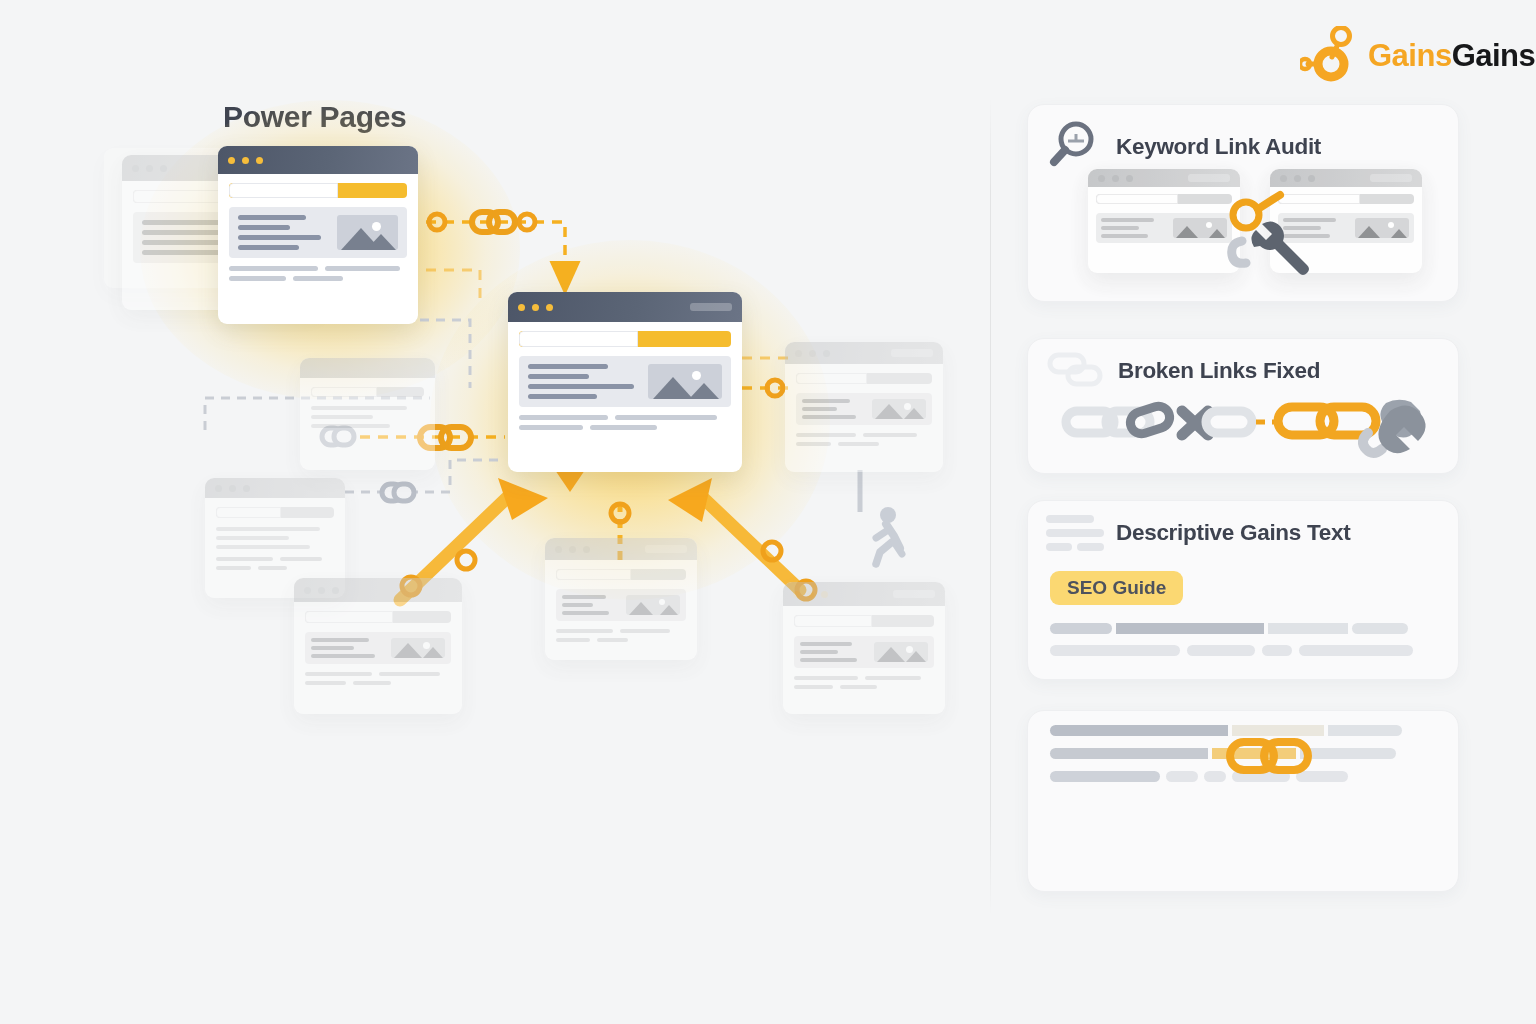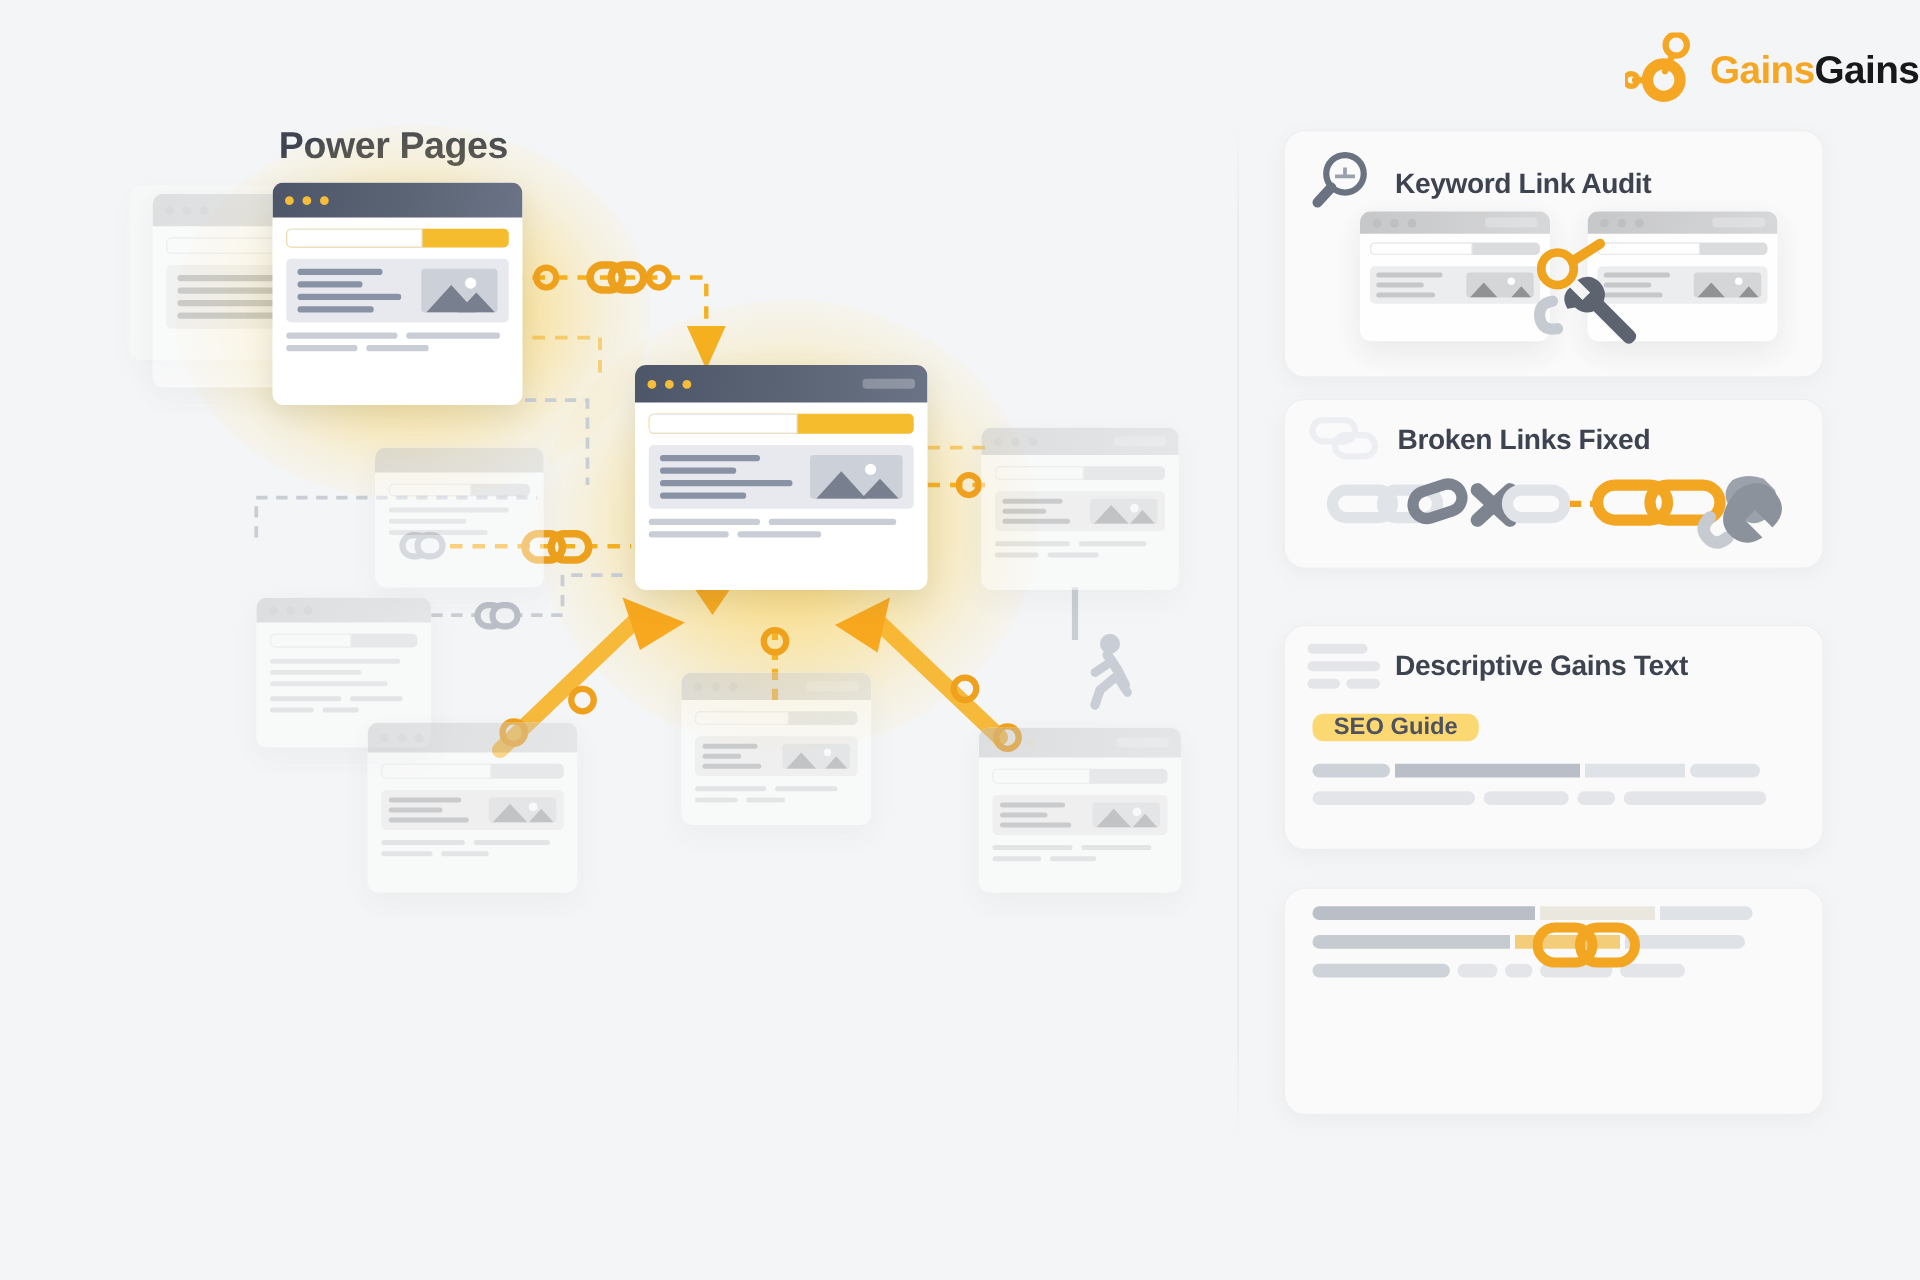--- a/index.html
+++ b/index.html
@@ -66,21 +66,21 @@
         border:1px solid #eeeff1;box-shadow:0 5px 16px rgba(90,100,120,.06);}
   .card-head{display:flex;align-items:center;gap:14px;padding:16px 18px 4px;}
   .card-title{font-size:22.5px;font-weight:600;color:#3e4350;letter-spacing:-.3px;white-space:nowrap;}
   .card-body{position:relative;}
 
   
   .sk{height:11px;border-radius:6px;background:#e3e5e9;}
   .skrow{display:flex;gap:9px;align-items:center;}
 
   .pill{display:inline-flex;align-items:center;justify-content:center;
-        height:22px;padding:0 17px;border-radius:9px;font-size:19px;font-weight:600;color:#4d525e;}
+        height:34px;padding:0 17px;border-radius:9px;font-size:19px;font-weight:600;color:#4d525e;}
   .pill.strong{background:#fbd872;}
   .pill.soft{background:#fdeec2;}
 
   
   .runner{position:absolute;}
 </style>
 </head>
 <body>
 
 <div class="stage">
@@ -513,21 +513,21 @@
           <path d="M34 20 L56 6" stroke="#f0a31c" stroke-width="8" stroke-linecap="round"></path>
         </g>
         <g>
           <path d="M30 58 q-6 -10 2 -17 l10 10 6 -6 -10 -10 q10 -6 18 2 6 7 3 15 l24 24 q4 4 0 8 -4 4 -8 0 l-24 -24 q-8 3 -15 -3 z" fill="#5d646f"></path>
         </g>
         <path d="M18 52 q-12 2 -10 14 2 10 14 8" fill="none" stroke="#c6cad1" stroke-width="9" stroke-linecap="round"></path>
       </svg>
     </div>
   </div>
 
-  <div class="card" style="top:319px;height:134px;">
+  <div class="card" style="top:338px;height:134px;">
     <div class="card-head" style="padding-top:12px">
       <svg width="58" height="40" viewBox="0 0 58 40">
         <rect x="4" y="4" width="34" height="17" rx="8.5" fill="none" stroke="#eceef1" stroke-width="5"></rect>
         <rect x="22" y="16" width="32" height="17" rx="8.5" fill="none" stroke="#eceef1" stroke-width="5"></rect>
       </svg>
       <div class="card-title">Broken Links Fixed</div>
     </div>
     <div class="card-body" style="height:58px;">
       <svg style="position:absolute;left:28px;top:-6px;" width="390" height="70" viewBox="0 0 390 70">
 

